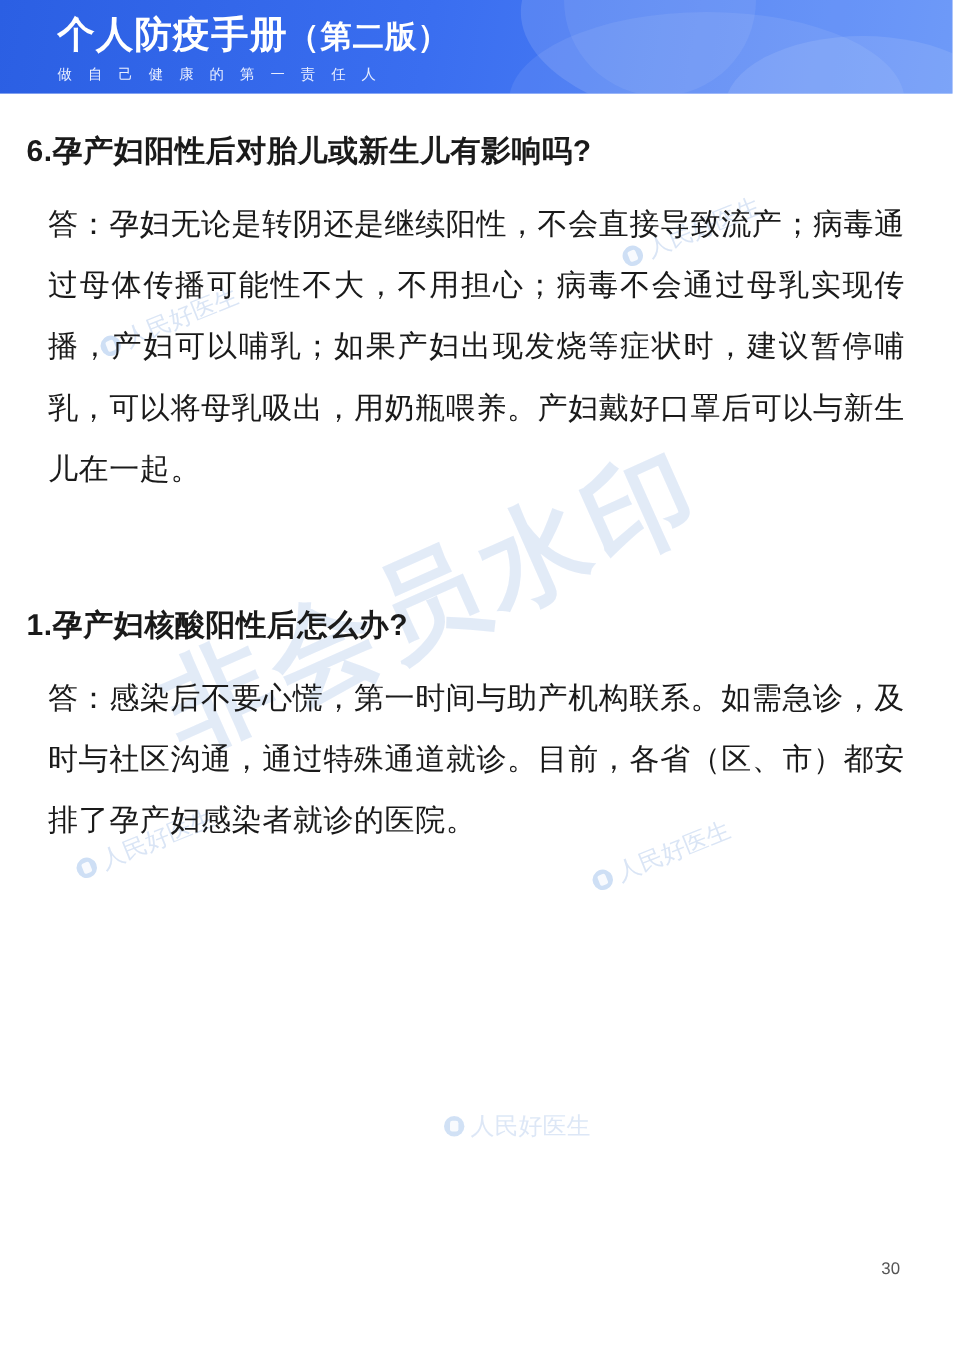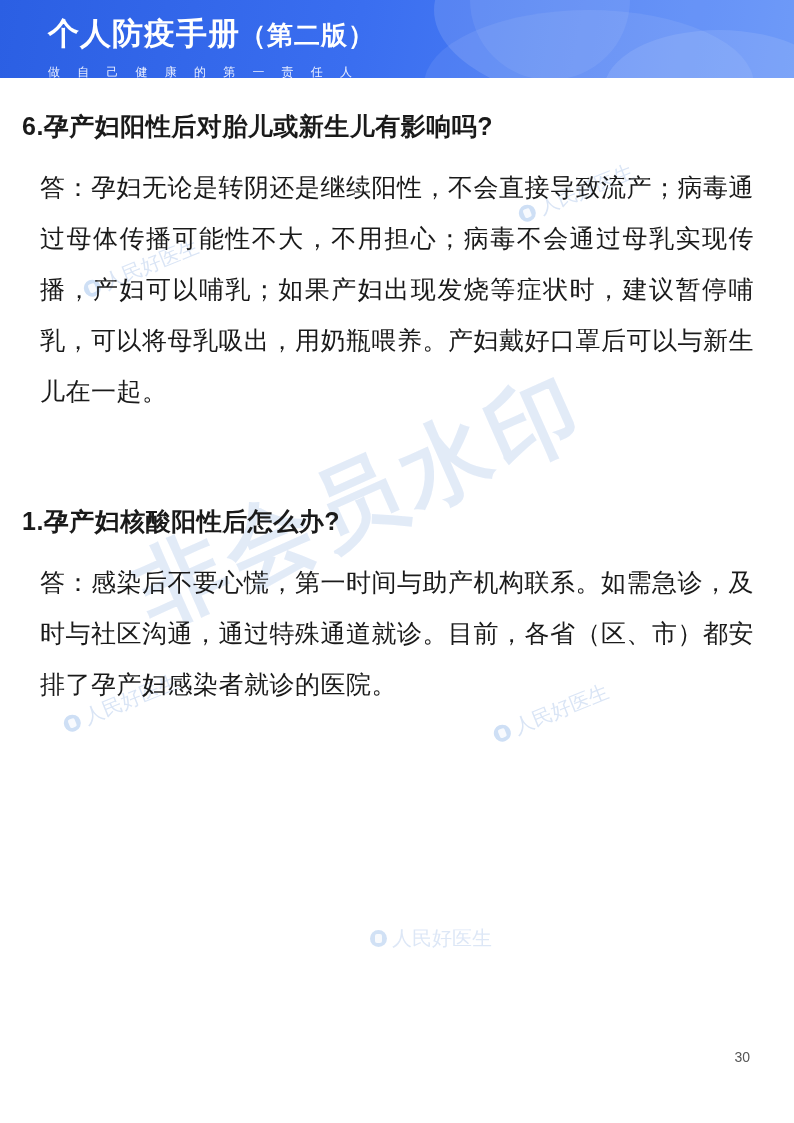--- a/index.html
+++ b/index.html
@@ -63,33 +63,32 @@
   .header-text {
     position: absolute;
     left: 48px;
     top: 10px;
   }
   .header-title {
     color: #ffffff;
     font-size: 31px;
     font-weight: bold;
     letter-spacing: 1px;
-    line-height: 48px;
+    line-height: 38px;
     white-space: nowrap;
   }
   .header-title .sub-paren {
     font-size: 26px;
   }
   .header-sub {
     color: #e8eeff;
     font-size: 12px;
     letter-spacing: 5px;
     margin-top: 5px;
     white-space: nowrap;
-    font-family: Liberation Mono, monospace;
   }
 
   
   .content {
     position: relative;
     padding: 0 22px;
     z-index: 3;
   }
 
   .qa-block {

